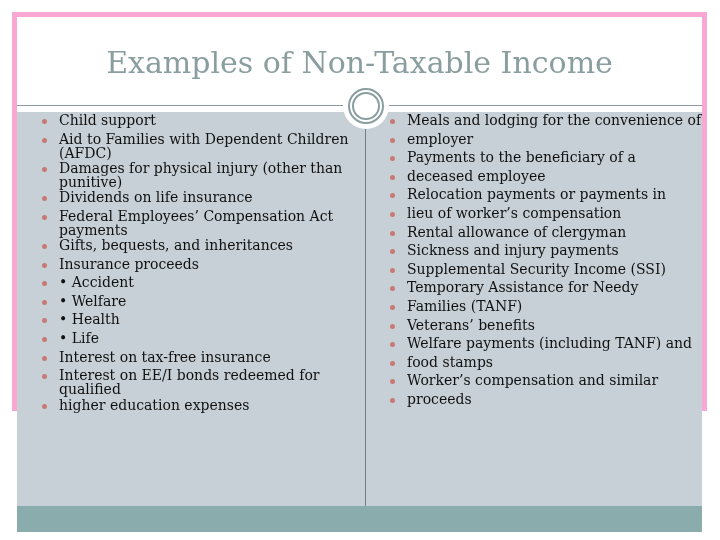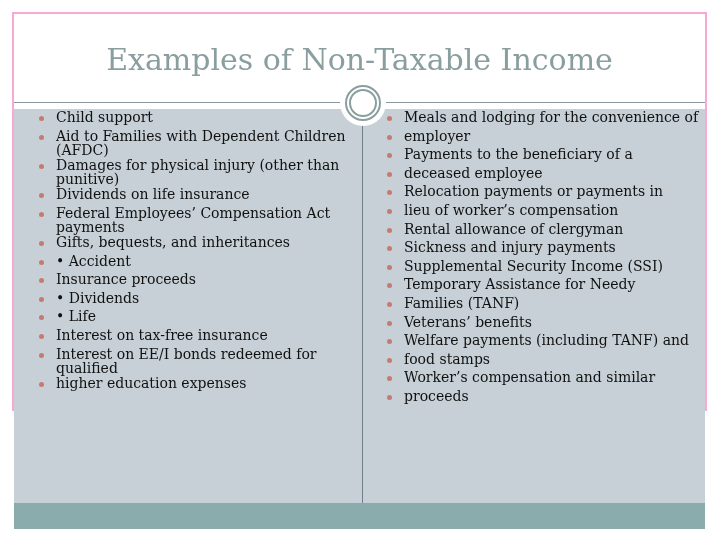--- a/index.html
+++ b/index.html
@@ -1,19 +1,19 @@
 <!DOCTYPE html>
 <html><head>
 <meta charset="utf-8">
 <style>
   html, body { margin:0; padding:0; }
   body { width:720px; height:540px; background:#ffffff; position:relative; overflow:hidden;
          font-family:"DejaVu Serif", "Liberation Serif", serif; }
   .frame { position:absolute; left:12px; top:12px; width:695px; height:399px;
-           border:2px solid #f9a8d4; box-sizing:border-box; background:#ffffff; }
+           border:5px solid #f9a8d4; box-sizing:border-box; background:#ffffff; }
   .title { position:absolute; left:0; top:28px; width:100%; text-align:center;
            font-size:30px; color:#8a9e9f; letter-spacing:0px; }
   .rule { position:absolute; left:0; top:88px; width:100%; height:1px; background:#8a9a9c; }
   .content { position:absolute; left:0; top:95px; width:100%; height:395px; background:#c6d0d6; }
   .divider { position:absolute; left:348px; top:106px; width:1px; height:384px; background:#6e7f8a; }
   .footer { position:absolute; left:0; top:489px; width:100%; height:26px; background:#8aacac; }
   .ornament { position:absolute; left:326px; top:66px; width:46px; height:46px; border-radius:50%;
               background:#ffffff; }
   .ornament .ring1 { position:absolute; left:5px; top:5px; width:36px; height:36px; border-radius:50%;
               box-sizing:border-box; border:2px solid #8a9e9f; }
@@ -62,29 +62,33 @@
     <li>
         <span class="dot"></span>
         <span class="txt">Federal Employees’ Compensation Act payments</span>
       </li>
     <li>
         <span class="dot"></span>
         <span class="txt">Gifts, bequests, and inheritances</span>
       </li>
     <li>
         <span class="dot"></span>
+        <span class="txt">Insurance proceeds</span>
+      </li>
+    <li>
+        <span class="dot"></span>
         <span class="txt">• Accident</span>
       </li>
     <li>
         <span class="dot"></span>
-        <span class="txt">Insurance proceeds</span>
+        <span class="txt">• Welfare</span>
       </li>
     <li>
         <span class="dot"></span>
-        <span class="txt">• Dividends</span>
+        <span class="txt">• Health</span>
       </li>
     <li>
         <span class="dot"></span>
         <span class="txt">• Life</span>
       </li>
     <li>
         <span class="dot"></span>
         <span class="txt">Interest on tax-free insurance</span>
       </li>
     <li>

